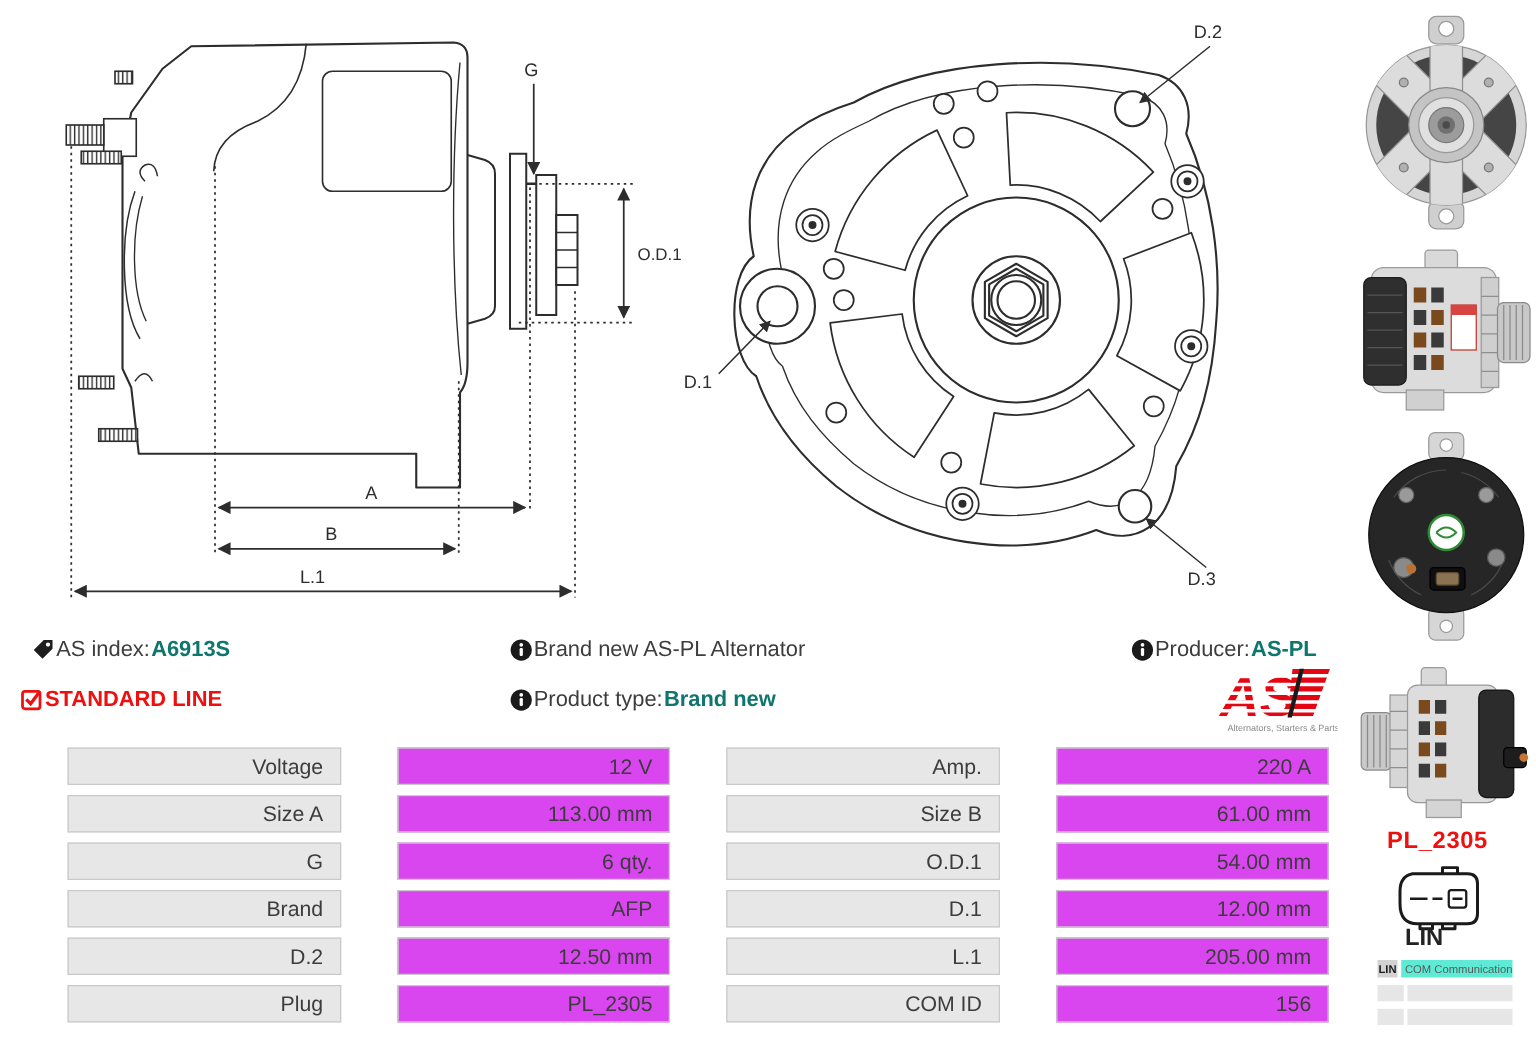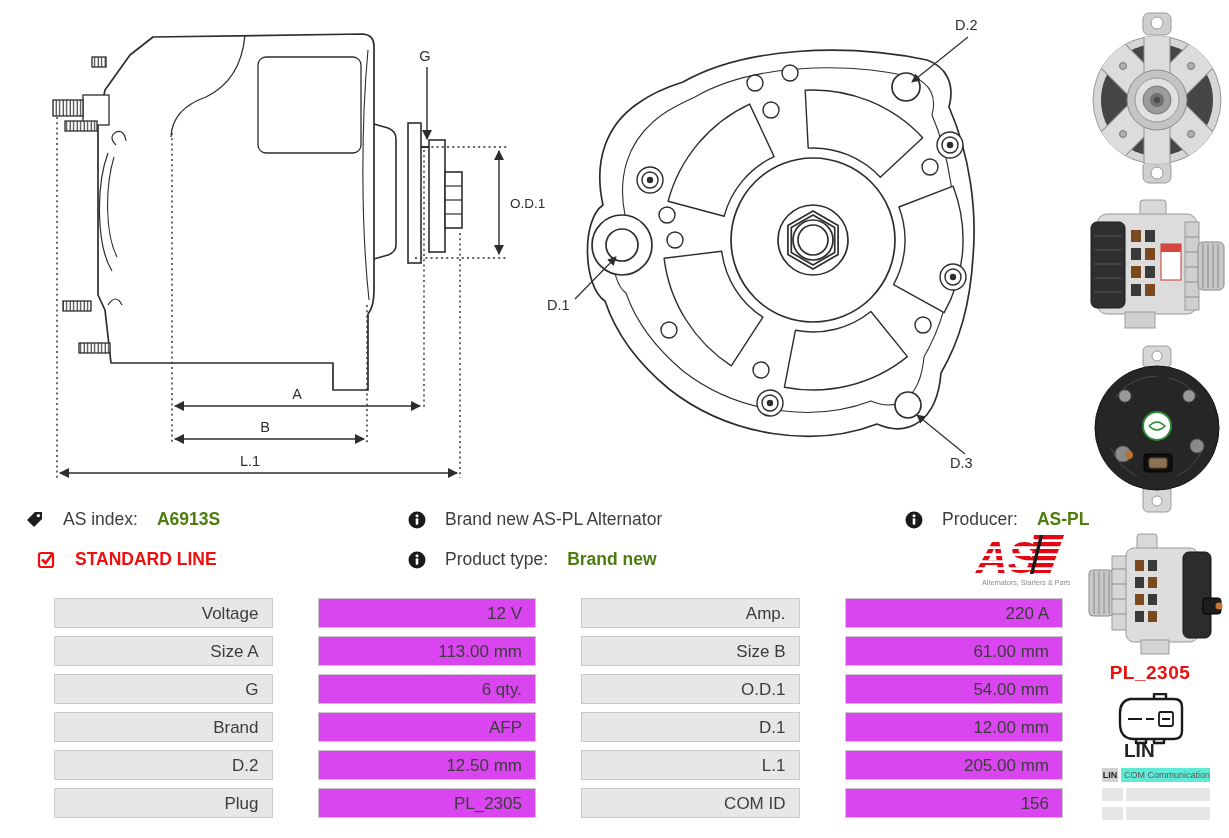--- a/index.html
+++ b/index.html
@@ -1,21 +1,21 @@
 <!DOCTYPE html>
 <html><head>
 <meta charset="utf-8">
 <style>
   html,body{margin:0;padding:0;background:#fff;}
   .canvas{position:relative;width:1229px;height:838px;background:#fff;overflow:hidden;
           font-family:"Liberation Sans",sans-serif;color:#3c3c3c;}
   .abs{position:absolute;}
   
-  .info-item{position:absolute;display:flex;align-items:center;gap:19px;font-size:17.5px;color:#3d3d3d;white-space:nowrap;}
-  .info-item b{color:#4d7c0f;}
+  .info-item{position:absolute;display:flex;align-items:center;gap:1px;font-size:17.5px;color:#3d3d3d;white-space:nowrap;}
+  .info-item b{color:#0f766e;}
   .red-bold{color:#ee0f0f;font-weight:bold;}
   
   .spec{position:absolute;left:15px;top:598px;width:1048px;display:grid;
         grid-template-columns:repeat(4,1fr);column-gap:6px;row-gap:8px;}
   .spec .c{height:30px;line-height:29px;text-align:right;padding-right:13px;font-size:17px;
            border:1px solid #c9c9c9;box-sizing:border-box;overflow:hidden;margin-left:39px;}
   .spec .lab{background:#e7e7e7;color:#3c3c3c;}
   .spec .val{background:#d946ef;color:#3c3c3c;}
   
   .plug-code{position:absolute;left:1085px;top:662px;width:130px;text-align:center;
@@ -315,21 +315,21 @@
   <div class="info-item" style="left:905px;top:509px">
     <svg width="18" height="18" viewBox="0 0 18 18">
       <circle cx="9" cy="9" r="8.5" fill="#1a1a1a"></circle>
       <circle cx="9" cy="4.8" r="1.5" fill="#fff"></circle>
       <rect x="7.7" y="7.3" width="2.6" height="6.5" rx="1" fill="#fff"></rect>
     </svg>
     <span>Producer:</span>
     <b>AS-PL</b>
   </div>
 
-  <div class="info-item" style="left:37px;top:549px">
+  <div class="info-item" style="left:16px;top:549px">
     <svg width="19" height="19" viewBox="0 0 19 19">
       <rect x="2" y="3" width="14" height="14" rx="2" fill="none" stroke="#ee0f0f" stroke-width="2.2"></rect>
       <polyline points="5,9.5 8.5,13 16,3" fill="none" stroke="#ee0f0f" stroke-width="2.6"></polyline>
     </svg>
     <span class="red-bold">STANDARD LINE</span>
   </div>
 
   <div class="info-item" style="left:408px;top:549px">
     <svg width="18" height="18" viewBox="0 0 18 18">
       <circle cx="9" cy="9" r="8.5" fill="#1a1a1a"></circle>

